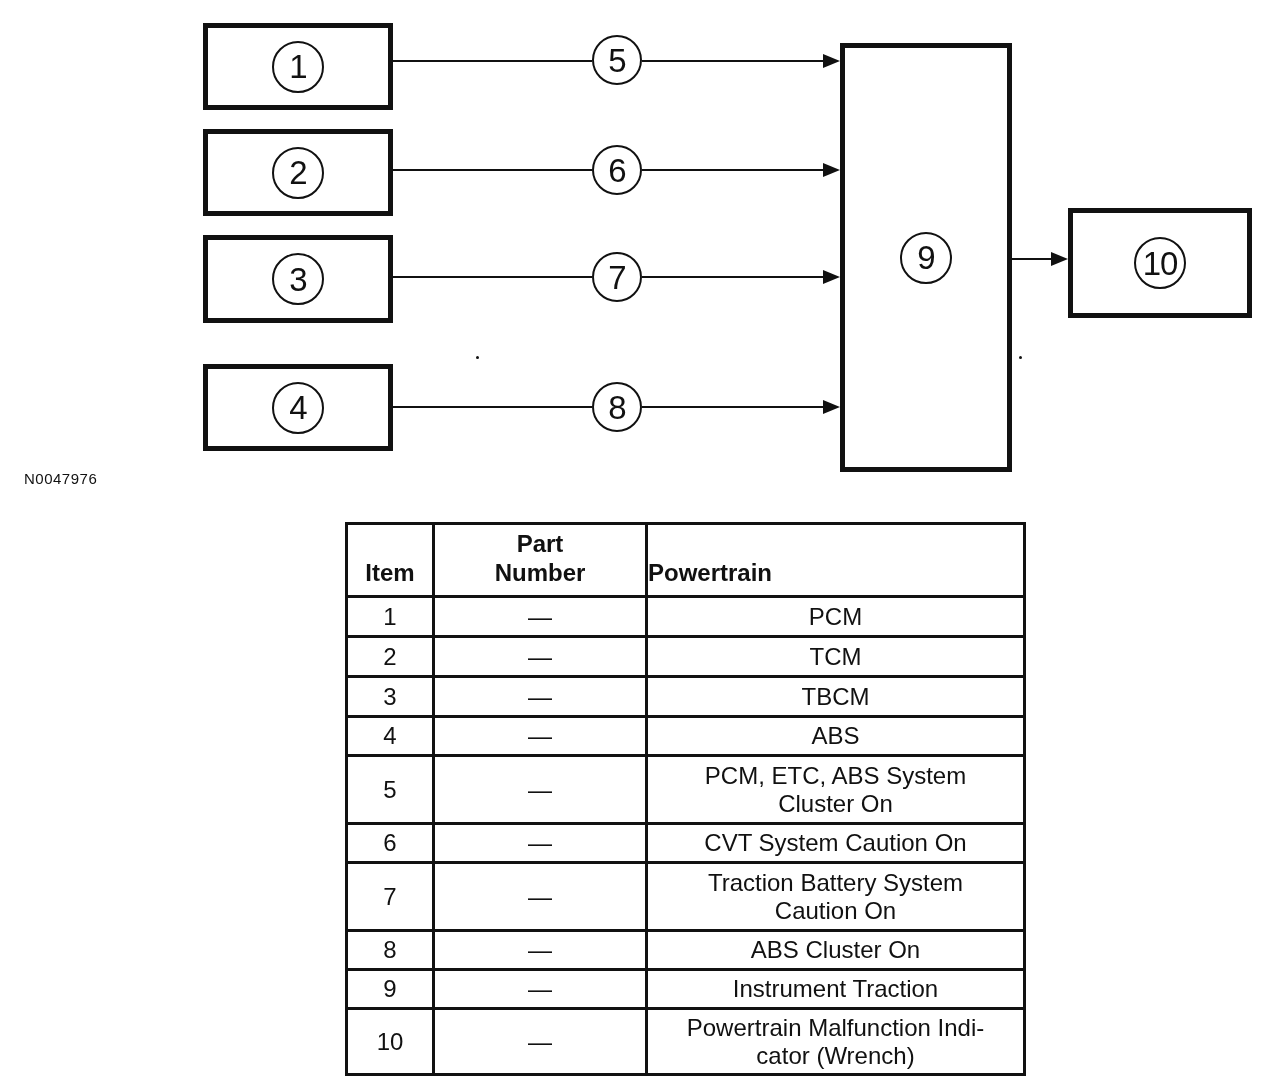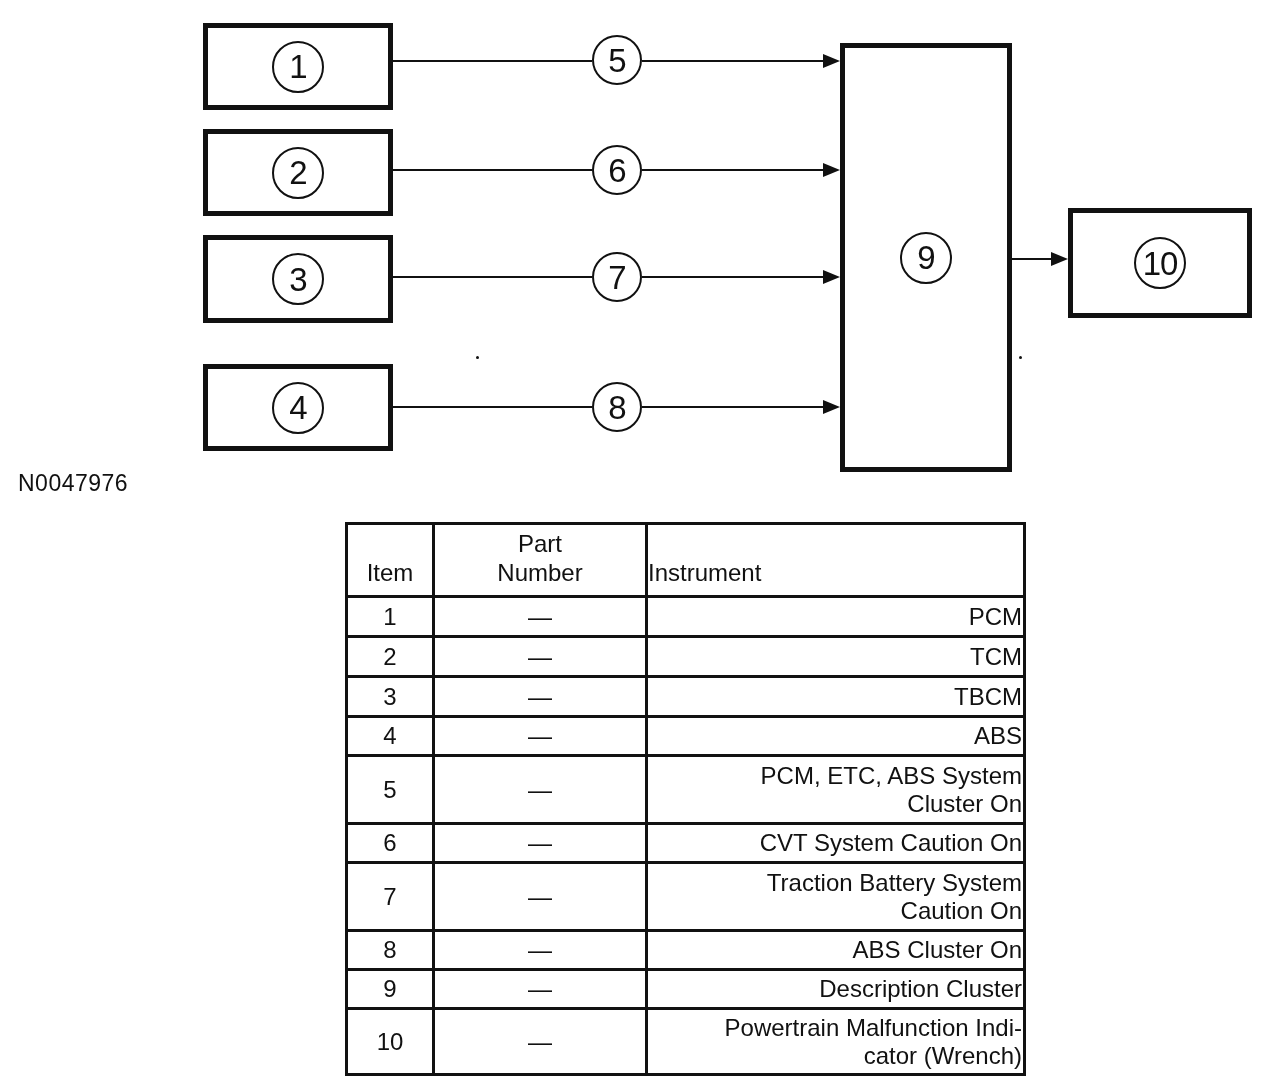--- a/index.html
+++ b/index.html
@@ -87,23 +87,23 @@
     border-bottom: 7px solid transparent;
   }
   .a5  { left: 823px;  top: 54px;  }
   .a6  { left: 823px;  top: 163px; }
   .a7  { left: 823px;  top: 270px; }
   .a8  { left: 823px;  top: 400px; }
   .a10 { left: 1051px; top: 252px; }
 
   .fig-id {
     position: absolute;
-    left: 18px;
+    left: 24px;
     top: 470px;
-    font-size: 23px;
+    font-size: 15px;
     letter-spacing: 0.5px;
   }
 
   .speck {
     position: absolute;
     width: 3px;
     height: 3px;
     background: #111111;
     border-radius: 50%;
   }
@@ -124,34 +124,34 @@
   .parts-table col.c-item { width: 87px; }
   .parts-table col.c-part { width: 213px; }
   .parts-table col.c-desc { width: 378px; }
   .parts-table th, .parts-table td {
     border: 3px solid #111111;
     box-sizing: border-box;
     overflow: hidden;
   }
   .parts-table thead tr { height: 73px; }
   .parts-table th {
-    font-weight: normal;
+    font-weight: bold;
     vertical-align: bottom;
     padding: 0 0 8px 0;
     line-height: 1.18;
     white-space: pre-line;
   }
   .h-item { text-align: center; }
   .h-part { text-align: center; }
   .h-desc { text-align: left; padding-left: 9px; }
 
   .parts-table td { vertical-align: middle; line-height: 1.15; }
   .td-item { text-align: center; }
   .td-part { text-align: center; }
-  .td-desc { text-align: right; white-space: pre-line; }
+  .td-desc { text-align: center; white-space: pre-line; }
 
   tr.rh40 { height: 40px; }
   tr.rh39 { height: 39px; }
   tr.rh68 { height: 68px; }
   tr.rh66 { height: 66px; }
 </style>
 </head>
 <body>
 
 <div class="stage">
@@ -209,21 +209,21 @@
     <colgroup>
       <col class="c-item">
         <col class="c-part">
         <col class="c-desc">
     </colgroup>
     <thead>
       <tr>
         <th class="h-item">Item</th>
         <th class="h-part">Part
 Number</th>
-        <th class="h-desc">Instrument</th>
+        <th class="h-desc">Powertrain</th>
       </tr>
     </thead>
     <tbody>
       <tr class="rh40">
         <td class="td-item">1</td>
         <td class="td-part">—</td>
         <td class="td-desc">PCM</td>
       </tr>
       <tr class="rh40">
         <td class="td-item">2</td>
@@ -258,21 +258,21 @@
 Caution On</td>
       </tr>
       <tr class="rh39">
         <td class="td-item">8</td>
         <td class="td-part">—</td>
         <td class="td-desc">ABS Cluster On</td>
       </tr>
       <tr class="rh39">
         <td class="td-item">9</td>
         <td class="td-part">—</td>
-        <td class="td-desc">Description Cluster</td>
+        <td class="td-desc">Instrument Traction</td>
       </tr>
       <tr class="rh66">
         <td class="td-item">10</td>
         <td class="td-part">—</td>
         <td class="td-desc">Powertrain Malfunction Indi-
 cator (Wrench)</td>
       </tr>
     </tbody>
   </table>
 

